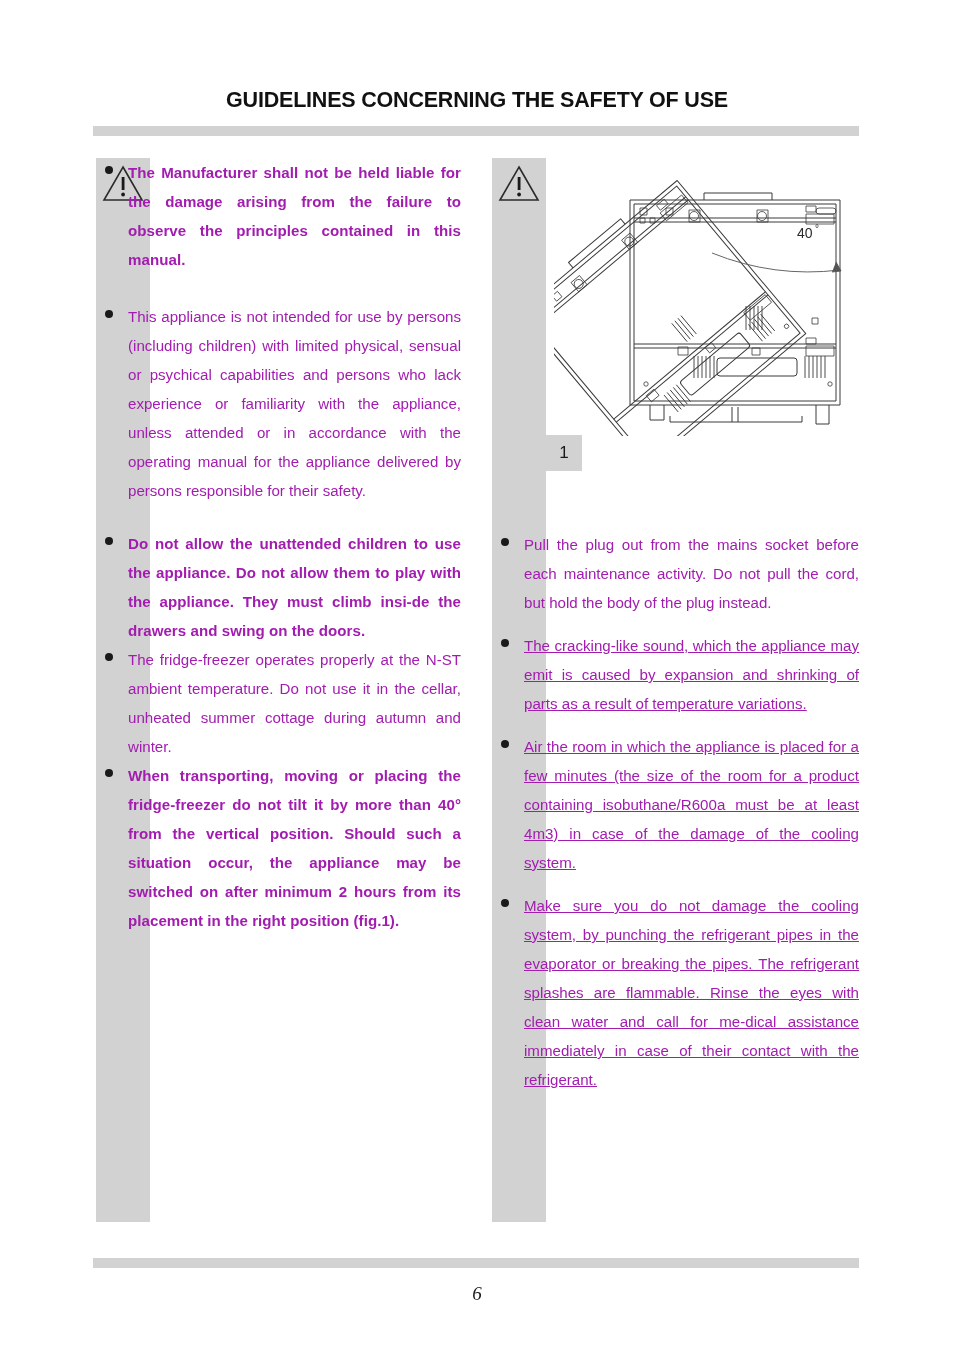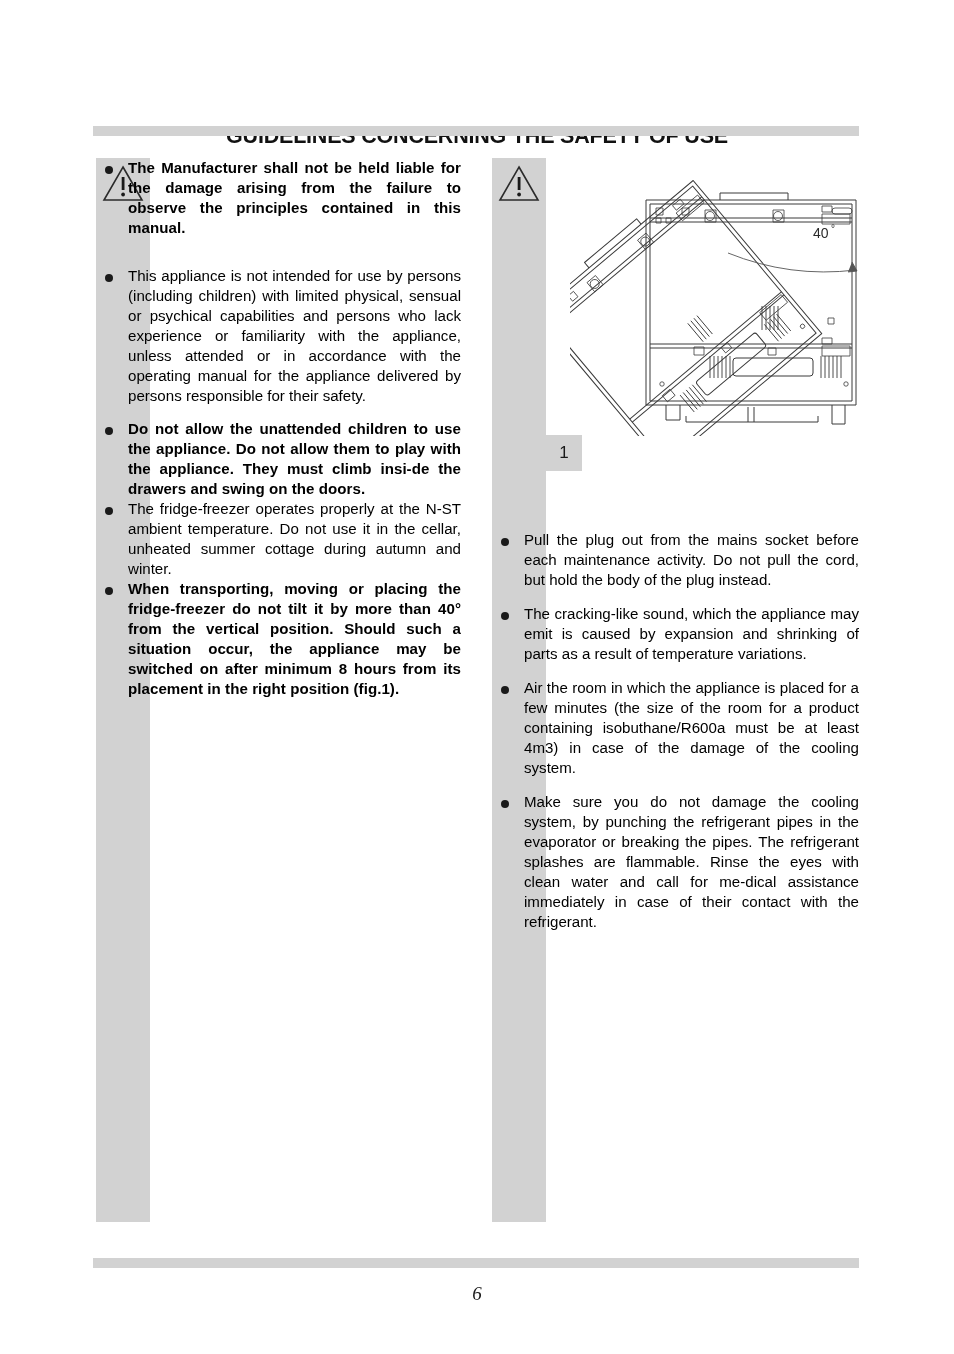--- a/index.html
+++ b/index.html
@@ -27,21 +27,20 @@
   .page-title {
     position: absolute;
     left: 96px;
     top: 88px;
     width: 762px;
     text-align: center;
     font-size: 21.5px;
     font-weight: bold;
     letter-spacing: -0.2px;
     color: #111111;
-    margin-top: 36px;
   }
   .header-rule {
     position: absolute;
     left: 93px;
     top: 126px;
     width: 766px;
     height: 10px;
     background: #d2d2d2;
   }
 
@@ -97,49 +96,49 @@
   ul.bullets {
     list-style: none;
     margin: 0;
     padding: 0;
   }
   ul.bullets > li {
     position: relative;
     padding-left: 32px;
     margin: 0 0 0 0;
     font-size: 15.1px;
-    line-height: 20px;
+    line-height: 29px;
     text-align: justify;
     text-justify: inter-word;
-    color: #000000;
+    color: #a21caf;
   }
   ul.bullets > li::before {
     content: "";
     position: absolute;
     left: 9px;
     top: 7.5px;
     width: 8px;
     height: 8px;
     border-radius: 50%;
     background: #1a1a1a;
   }
   ul.bullets > li.bold {
     font-weight: bold;
     letter-spacing: 0.05px;
   }
   ul.bullets > li.gap-small { margin-top: 0px; }
-  ul.bullets > li.gap { margin-top: 14px; }
+  ul.bullets > li.gap { margin-top: 14px; text-decoration: underline; }
 
   .list-left  { position: absolute; left: 0; top: 0; width: 365px; }
   .list-right { position: absolute; left: 0; top: 0; width: 367px; }
 
   
   .figure-wrap {
     position: absolute;
-    left: 78px;
+    left: 62px;
     top: 0px;
     width: 300px;
     height: 278px;
     text-align: center;
   }
   .figure-wrap svg { display: block; }
 
   .fig-caption-box {
     position: absolute;
     left: 54px;
@@ -191,23 +190,23 @@
       <polygon points="22,3 41,36 3,36" fill="none" stroke="#2b2b2b" stroke-width="1.6"></polygon>
       <rect x="20.7" y="13" width="2.8" height="13" fill="#1a1a1a"></rect>
       <circle cx="22.1" cy="30.5" r="1.9" fill="#1a1a1a"></circle>
     </svg>
   </div>
 
   <div class="col col-left">
     <ul class="bullets list-left">
       <li class="bold">The Manufacturer shall not be held liable for the damage arising from the failure to observe the principles contained in this manual.</li>
       <li class="gap-small" style="margin-top:28px;">This appliance is not intended for use by persons (including children) with limited physical, sensual or psychical capabilities and persons who lack experience or familiarity with the appliance, unless attended or in accordance with the operating manual for the appliance delivered by persons responsible for their safety.</li>
-      <li class="bold" style="margin-top:13px;">Do not allow the unattended children to use the appliance. Do not allow them to play with the appliance. They must climb insi-de the drawers and swing on the doors.</li>
+      <li class="bold" style="margin-top:24px;">Do not allow the unattended children to use the appliance. Do not allow them to play with the appliance. They must climb insi-de the drawers and swing on the doors.</li>
       <li>The fridge-freezer operates properly at the N-ST ambient temperature. Do not use it in the cellar, unheated summer cottage during autumn and winter.</li>
-      <li class="bold">When transporting, moving or placing the fridge-freezer do not tilt it by more than 40° from the vertical position. Should such a situation occur, the appliance may be switched on after minimum 8 hours from its placement in the right position (fig.1).</li>
+      <li class="bold">When transporting, moving or placing the fridge-freezer do not tilt it by more than 40° from the vertical position. Should such a situation occur, the appliance may be switched on after minimum 2 hours from its placement in the right position (fig.1).</li>
     </ul>
   </div>
 
   <div class="col col-right">
 
     <div class="figure-wrap">
       <svg width="300" height="278" viewBox="0 0 300 278">
         <g fill="none" stroke="#3a3a3a" stroke-width="1" stroke-linejoin="round">
 
           <rect x="76" y="42" width="210" height="205"></rect>

